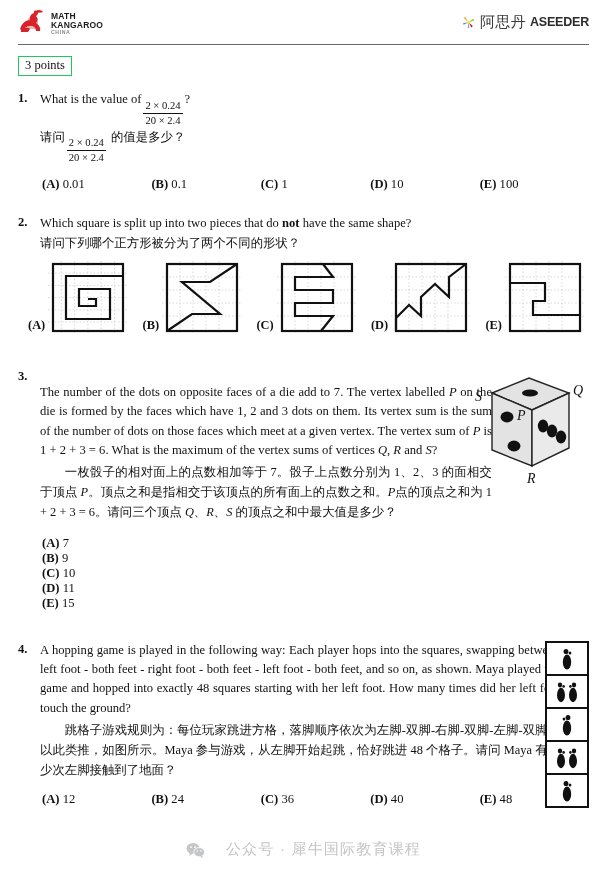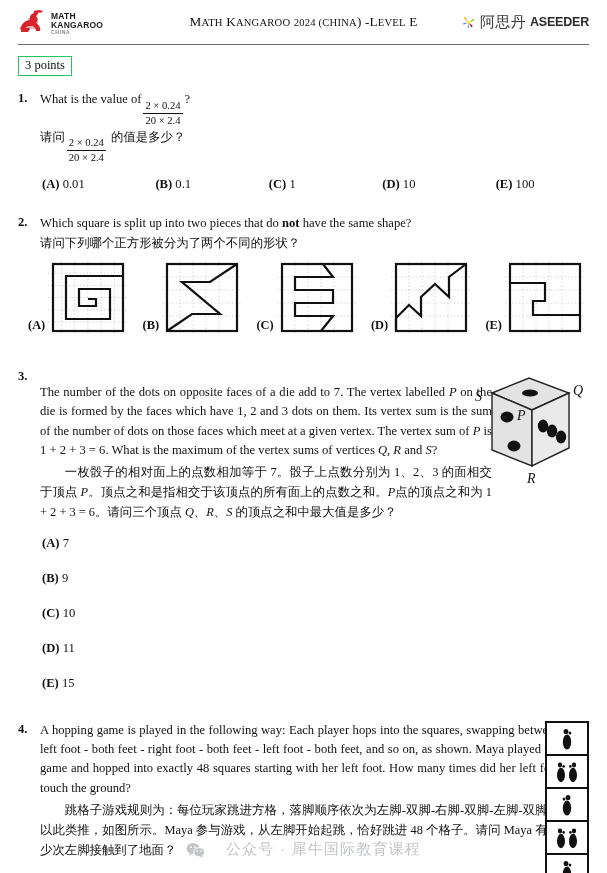--- a/index.html
+++ b/index.html
@@ -131,21 +131,21 @@
   .frac .den { padding: 1px 2px 0 2px; border-top: 1px solid #111; }
 
   
   .opts {
     display: flex;
     font-size: 12.6px;
     margin-top: 9px;
   }
   .opt { flex: 1; }
   .opt .lbl { font-weight: bold; }
-  .opt-pad { padding-left: 24px; gap: 20px; }
+  .opt-pad { padding-left: 24px; }
 
   
   .fig-row {
     display: flex;
     align-items: flex-end;
     justify-content: space-between;
     margin-top: 8px;
     padding: 0 4px 0 10px;
   }
   .fig-cell { display: flex; align-items: flex-end; gap: 3px; }
@@ -212,26 +212,20 @@
         <path d="M18 2 C20 0 24 1 25 3 C23 4 20 4 18 3 Z" fill="#d8232a"></path>
         <path d="M3 21 C6 18 10 18 12 20 L10 23 L3 23 Z" fill="#d8232a"></path>
       </svg>
       <div class="logo-left-text">
         <div class="ll1">MATH</div>
         <div class="ll2">KANGAROO</div>
         <div class="ll3">CHINA</div>
       </div>
     </div>
 
-    <div class="header-title">
-      <span>M</span><span class="sc">ATH</span>
-      <span>K</span><span class="sc">ANGAROO</span>
-      <span class="sc">2024 (C</span><span class="sc">HINA</span><span>) -L</span><span class="sc">EVEL</span>
-      <span>E</span>
-    </div>
 
     <div class="logo-right">
       <svg class="aseeder-star" viewBox="0 0 16 16">
         <path d="M8 8 L3 3.2 L4.4 1.8 Z" fill="#f5a623"></path>
         <path d="M8 8 L13.2 4 L14 5.8 Z" fill="#7ed321"></path>
         <path d="M8 8 L2.4 8.6 L2.6 10.4 Z" fill="#4a90e2"></path>
         <path d="M8 8 L12.6 11.8 L11.2 13.4 Z" fill="#d0021b"></path>
         <path d="M8 8 L7 13.6 L8.9 13.8 Z" fill="#50b0d8"></path>
         <circle cx="8" cy="8" r="1.5" fill="#f8e71c"></circle>
       </svg>

